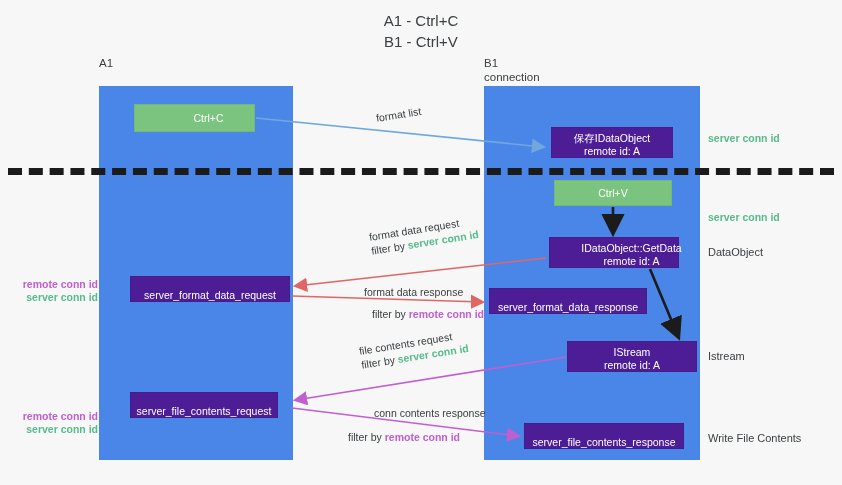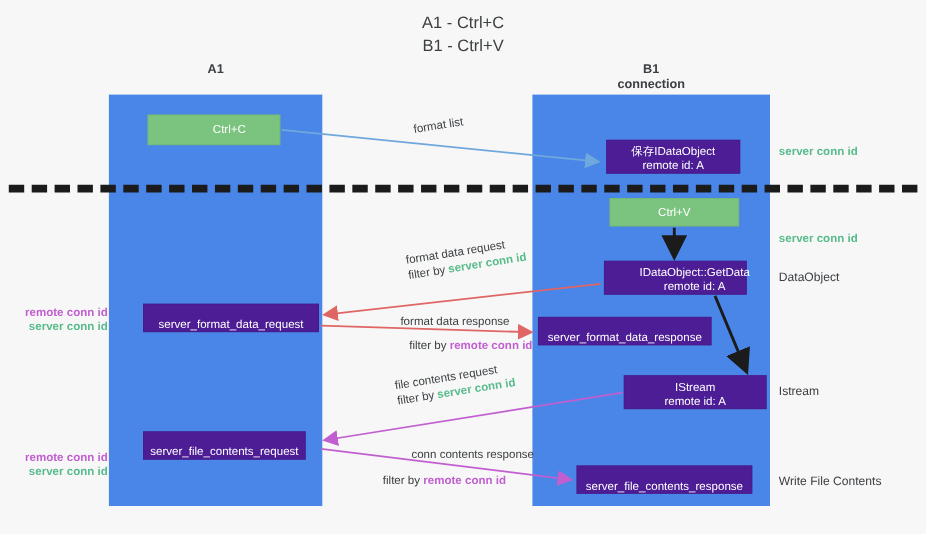--- a/index.html
+++ b/index.html
@@ -21,21 +21,21 @@
   }
 
   
   .lane{
     background:#4a86e8;
   }
   #lane-a{left:99px;top:86px;width:194px;height:374px;}
   #lane-b{left:484px;top:86px;width:216px;height:374px;}
 
   .lane-head{
-    text-align:center;font-size:11.5px;line-height:14px;color:#3c4043;font-weight:bold;
+    text-align:left;font-size:11.5px;line-height:14px;color:#3c4043;
   }
   #head-a{left:99px;top:56px;width:194px;}
   #head-b{left:484px;top:56px;width:216px;}
 
   
   #divider{
     left:8px;top:168px;width:826px;height:0;
     border-top:7px dashed #1b1b1b;
   }
 

